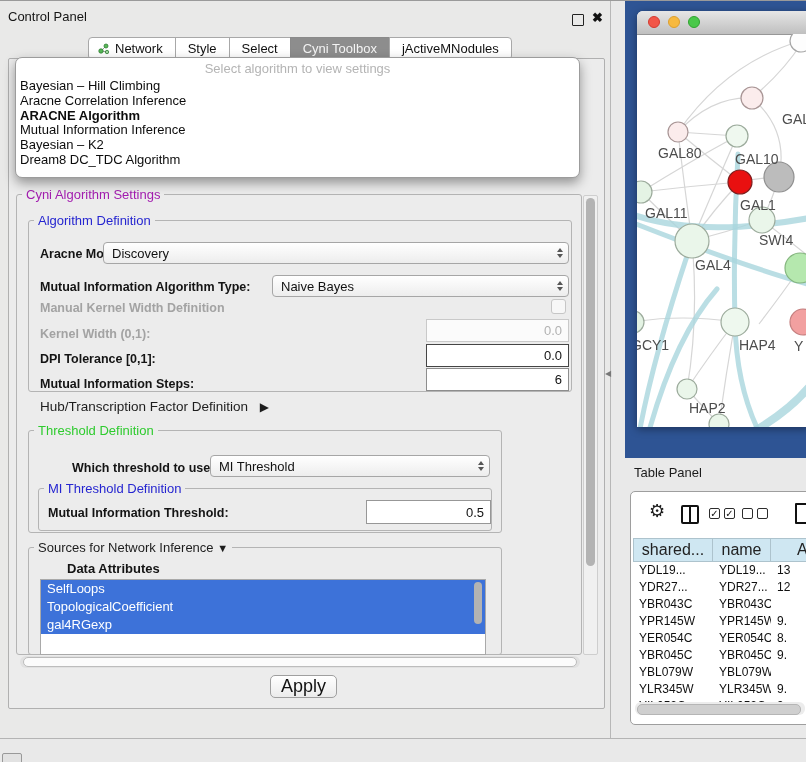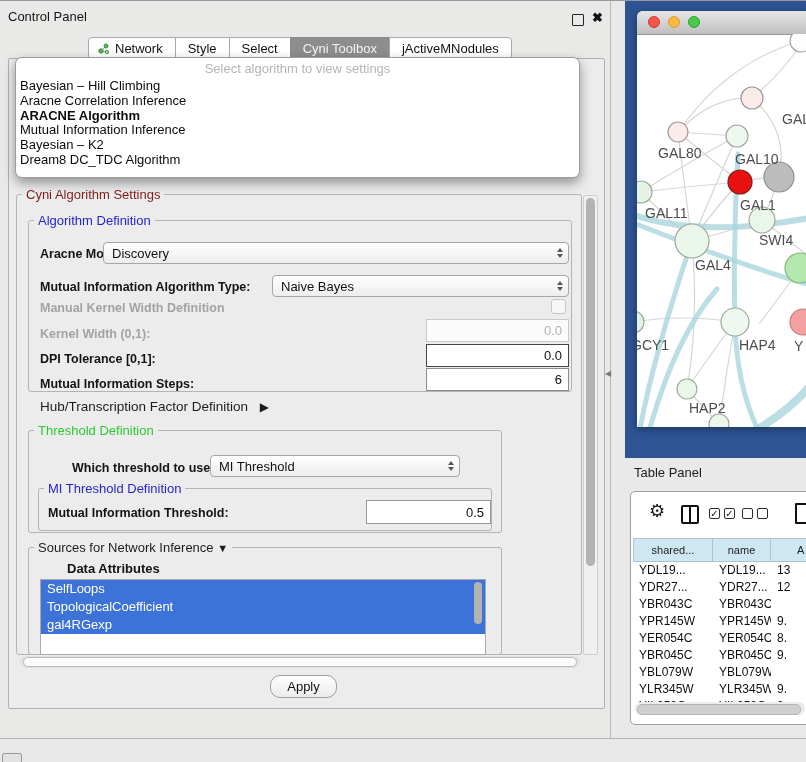--- a/index.html
+++ b/index.html
@@ -44,40 +44,40 @@
   .chk{width:13px;height:13px;border:1px solid #c6c6c6;background:#f7f7f7;border-radius:3px;}
   
   .srclist{background:#fff;border:1px solid #a9a9a9;overflow:hidden;}
   .srclist div{height:18px;line-height:18px;font-size:13px;color:#fff;background:#3d72d9;padding-left:6px;}
   
   .vtrack{background:#f0f0f0;border:1px solid #cecece;border-radius:2px;}
   .vthumb{background:#b3b3b3;border-radius:5px;}
   .htrack{background:#e1e1e1;border-radius:6px;}
   .hthumb{background:#fbfbfb;border:1px solid #bcbcbc;border-radius:5px;}
   
-  .btn{display:flex;align-items:center;justify-content:center;font-size:13px;color:#111;
-       background:linear-gradient(#ffffff,#ebebeb);border:1px solid #9f9f9f;border-radius:10px;box-sizing:border-box;}
+  .btn{display:flex;align-items:center;justify-content:center;font-size:18px;color:#111;
+       background:linear-gradient(#ffffff,#ebebeb);border:1px solid #9f9f9f;border-radius:5px;box-sizing:border-box;}
   
   .desktop{left:625px;top:0;width:181px;height:457px;background:#2e5494;}
   .netwin{left:637px;top:10px;width:172px;height:416px;background:#fff;border-radius:6px 0 0 0;
           box-shadow:0 2px 8px rgba(0,0,0,.4);}
   .titlebar{left:0;top:0;width:100%;height:23px;background:linear-gradient(#e6e6e6,#bfbfbf);
             border-bottom:1px solid #979797;border-radius:6px 0 0 0;}
   .light{width:12px;height:12px;border-radius:50%;top:5px;}
   .netcontent{left:0;top:23px;width:172px;height:393px;overflow:hidden;}
   
   .tp-title{left:634px;top:464px;font-size:13px;color:#1c1c1c;}
   .twin{left:630px;top:490px;width:180px;height:232px;background:#fff;border:1px solid #9e9e9e;border-radius:5px 0 0 5px;}
   .colico{width:14px;height:15px;border:2px solid #111;border-radius:2px;}
   .colico i{display:block;width:2px;height:100%;background:#111;margin:0 auto;}
   .cb{width:11px;height:11px;border:1.5px solid #2c2c2c;border-radius:2px;font-size:10px;line-height:10px;
       text-align:center;color:#111;box-sizing:border-box;}
   .docico{width:13px;height:17px;border:2px solid #111;border-radius:1px;}
   .th-row{display:flex;}
-  .th{background:#cfe7f2;border:1px solid #adc3cd;border-left:none;font-size:11px;color:#222;
+  .th{background:#cfe7f2;border:1px solid #adc3cd;border-left:none;font-size:16px;color:#222;
       display:flex;align-items:center;justify-content:center;box-sizing:border-box;height:24px;}
   .th:first-child{border-left:1px solid #adc3cd;}
   .tr{display:flex;height:17px;}
   .td{font-size:12px;color:#101010;line-height:17px;padding-left:6px;box-sizing:border-box;overflow:hidden;white-space:nowrap;}
   .splitter{font-size:8px;color:#777;}
   .minibtn{left:2px;top:752px;width:18px;height:12px;background:#e2e2e2;border:1px solid #999;border-radius:2px;}
   .divline{left:0;top:737px;width:806px;border-top:1px solid #b4b4b4;}
   text{font-family:"Liberation Sans",sans-serif;}
 </style>
 </head>
@@ -114,21 +114,21 @@
         </div>
       </div>
 
   <div class="abs mainpanel"></div>
 
   <div class="abs vtrack" style="left:583px;top:194px;width:13px;height:458px;">
     <div class="abs vthumb" style="left:1.5px;top:2px;width:9px;height:368px;"></div>
   </div>
 
   <div class="abs gbox" style="left:16px;top:193px;width:564px;height:459px;"></div>
-  <div class="abs glabel" style="left:22px;top:186px;color:#7f1d1d;">Cyni Algorithm Settings</div>
+  <div class="abs glabel" style="left:22px;top:186px;color:#a21caf;">Cyni Algorithm Settings</div>
 
   <div class="abs gbox" style="left:28px;top:219px;width:542px;height:170px;"></div>
   <div class="abs glabel blue" style="left:34px;top:212px;">Algorithm Definition</div>
 
   <div class="abs flabel" style="left:40px;top:246px;">Aracne Mode:</div>
   <div class="abs combo" style="left:103px;top:241px;width:466px;">
     <span>Discovery</span>
     <span class="arr">
           <i class="tri-up"></i>
           <i class="tri-dn"></i>
@@ -158,21 +158,21 @@
 
   <div class="abs" style="left:40px;top:398px;font-size:13.5px;color:#1d1d1d;">
     <span>Hub/Transcription Factor Definition</span>
     <span style="margin-left:8px;font-size:12px;">▶</span>
   </div>
 
   <div class="abs gbox" style="left:28px;top:429px;width:472px;height:101px;"></div>
   <div class="abs glabel green" style="left:34px;top:422px;">Threshold Definition</div>
 
   <div class="abs flabel" style="left:72px;top:460px;">Which threshold to use:</div>
-  <div class="abs combo" style="left:210px;top:454px;width:250px;">
+  <div class="abs combo" style="left:210px;top:454px;width:280px;">
     <span>MI Threshold</span>
     <span class="arr">
           <i class="tri-up"></i>
           <i class="tri-dn"></i>
         </span>
   </div>
 
   <div class="abs gbox" style="left:38px;top:487px;width:452px;height:41px;"></div>
   <div class="abs glabel blue" style="left:44px;top:480px;">MI Threshold Definition</div>
   <div class="abs flabel" style="left:48px;top:505px;">Mutual Information Threshold:</div>

